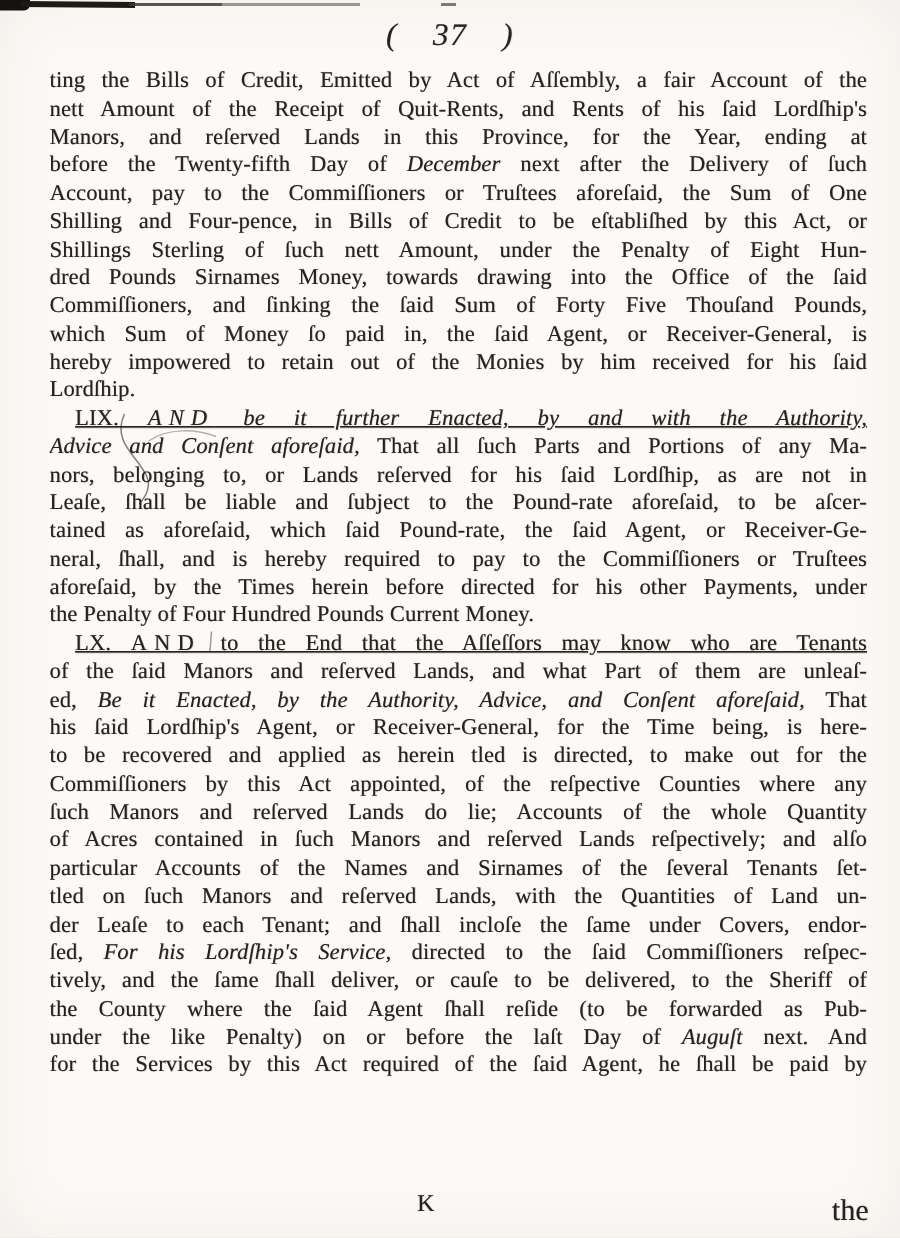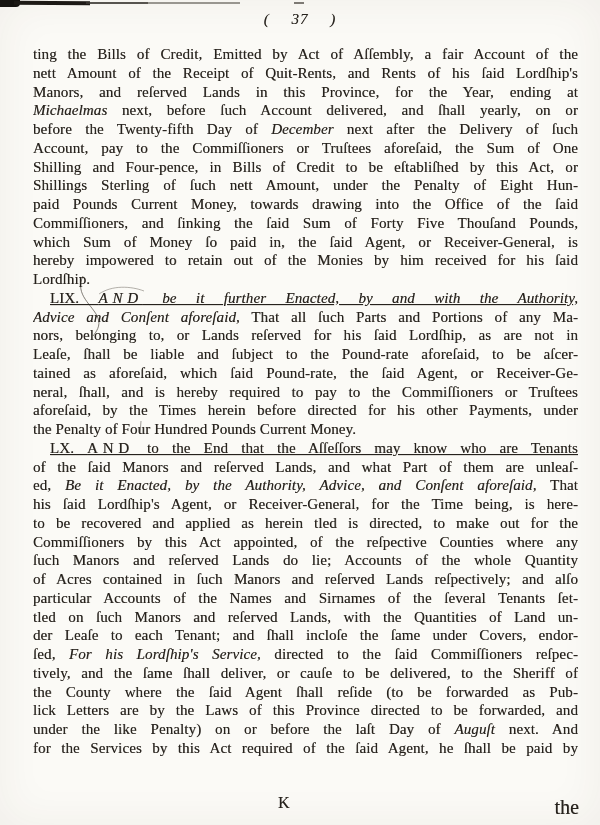--- a/index.html
+++ b/index.html
@@ -9,21 +9,21 @@
     background:#fbfaf6;
     box-shadow:inset 0 0 45px rgba(60,50,35,0.06);
     overflow:hidden;
     font-family:"Liberation Serif","DejaVu Serif",serif;
     color:#26221d;
   }
   .ink{ text-shadow:0.3px 0.3px 0.5px rgba(35,28,20,0.5); }
   .page-header{
     position:absolute;top:11px;left:0;width:100%;
     text-align:center;
-    font-size:15px;font-style:italic;
+    font-size:21px;font-style:italic;
     word-spacing:17px;letter-spacing:1px;
   }
   .textblock{
     position:absolute;left:33px;top:45px;width:545px;
     font-size:15px;
     letter-spacing:0.1px;
   }
   .line{
     line-height:18.76px;height:18.76px;
     text-align:justify;text-align-last:justify;
@@ -66,26 +66,25 @@
     <path d="M 141 421 L 140 434" fill="none" stroke="#55504a" stroke-width="1" opacity="0.55"></path>
   </svg>
 
   <div class="page-header">( 37 )</div>
 
   <div class="textblock">
       <div class="para">
         <div class="line"><span class="">ting the Bills of Credit, Emitted by Act of Aſſembly, a fair Account of the</span></div>
         <div class="line"><span class="">nett Amount of the Receipt of Quit-Rents, and Rents of his ſaid Lordſhip's</span></div>
         <div class="line"><span class="">Manors, and reſerved Lands in this Province, for the Year, ending at</span></div>
-        <div class="line"><span class="em ">Michaelmas</span><span class=""> next, before ſuch Account delivered, and ſhall yearly, on or</span></div>
         <div class="line"><span class="">before the Twenty-fifth Day of </span><span class="em ">December</span><span class=""> next after the Delivery of ſuch</span></div>
         <div class="line"><span class="">Account, pay to the Commiſſioners or Truſtees aforeſaid, the Sum of One</span></div>
         <div class="line"><span class="">Shilling and Four-pence, in Bills of Credit to be eſtabliſhed by this Act, or</span></div>
         <div class="line"><span class="">Shillings Sterling of ſuch nett Amount, under the Penalty of Eight Hun-</span></div>
-        <div class="line"><span class="">paid Pounds Current Money, towards drawing into the Office of the ſaid</span></div>
+        <div class="line"><span class="">dred Pounds Sirnames Money, towards drawing into the Office of the ſaid</span></div>
         <div class="line"><span class="">Commiſſioners, and ſinking the ſaid Sum of Forty Five Thouſand Pounds,</span></div>
         <div class="line"><span class="">which Sum of Money ſo paid in, the ſaid Agent, or Receiver-General, is</span></div>
         <div class="line"><span class="">hereby impowered to retain out of the Monies by him received for his ſaid</span></div>
         <div class="line end"><span class="">Lordſhip.</span></div>
       </div>
       <div class="para">
         <div class="line indent"><span class="">LIX. </span><span class="em sp">AND</span><span class="em "> be it further Enacted, by and with the Authority,</span></div>
         <div class="line"><span class="em ">Advice and Conſent aforeſaid,</span><span class=""> That all ſuch Parts and Portions of any Ma-</span></div>
         <div class="line"><span class="">nors, belonging to, or Lands reſerved for his ſaid Lordſhip, as are not in</span></div>
         <div class="line"><span class="">Leaſe, ſhall be liable and ſubject to the Pound-rate aforeſaid, to be aſcer-</span></div>
@@ -102,21 +101,20 @@
         <div class="line"><span class="">to be recovered and applied as herein tled is directed, to make out for the</span></div>
         <div class="line"><span class="">Commiſſioners by this Act appointed, of the reſpective Counties where any</span></div>
         <div class="line"><span class="">ſuch Manors and reſerved Lands do lie; Accounts of the whole Quantity</span></div>
         <div class="line"><span class="">of Acres contained in ſuch Manors and reſerved Lands reſpectively; and alſo</span></div>
         <div class="line"><span class="">particular Accounts of the Names and Sirnames of the ſeveral Tenants ſet-</span></div>
         <div class="line"><span class="">tled on ſuch Manors and reſerved Lands, with the Quantities of Land un-</span></div>
         <div class="line"><span class="">der Leaſe to each Tenant; and ſhall incloſe the ſame under Covers, endor-</span></div>
         <div class="line"><span class="">ſed, </span><span class="em ">For his Lordſhip's Service,</span><span class=""> directed to the ſaid Commiſſioners reſpec-</span></div>
         <div class="line"><span class="">tively, and the ſame ſhall deliver, or cauſe to be delivered, to the Sheriff of</span></div>
         <div class="line"><span class="">the County where the ſaid Agent ſhall reſide (to be forwarded as Pub-</span></div>
-        <div class="line"><span class="">lick Letters are by the Laws of this Province directed to be forwarded, and</span></div>
         <div class="line"><span class="">under the like Penalty) on or before the laſt Day of </span><span class="em ">Auguſt</span><span class=""> next. And</span></div>
         <div class="line"><span class="">for the Services by this Act required of the ſaid Agent, he ſhall be paid by</span></div>
       </div>
     </div>
 
   <div class="footer-row">
     <span class="sig">K</span>
     <span class="catch">the</span>
   </div>
 

